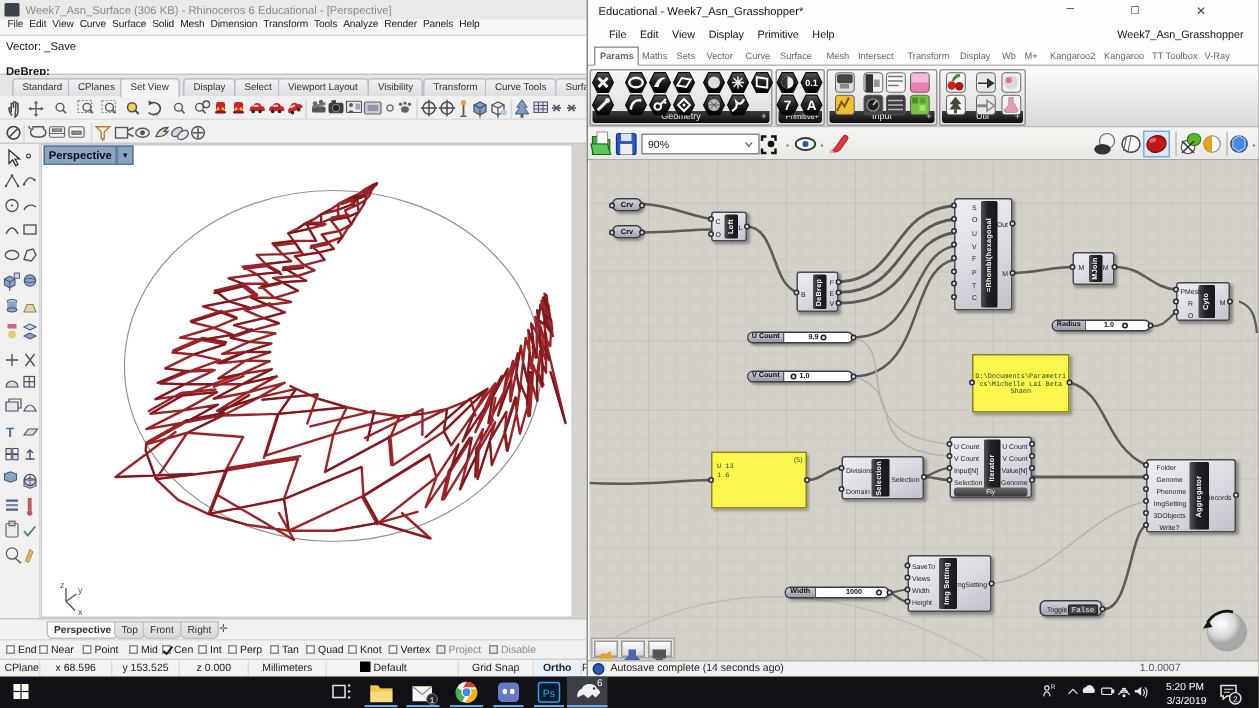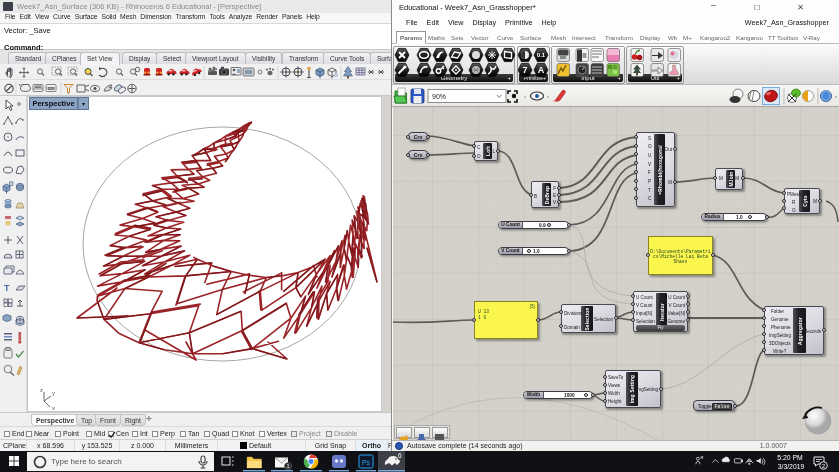--- a/index.html
+++ b/index.html
@@ -64,21 +64,21 @@
 #taskbar{left:0;top:451px;width:839px;height:21px;background:#101114;}
 #tsearch{position:absolute;left:27px;top:1px;width:187px;height:19px;background:#f3f3f3;font-size:8px;color:#555;line-height:19px;}
 </style></head>
 <body>
 <div id="stage">
  <div class="abs" id="rhino">
   <div class="abs" id="r-title"><span style="position:absolute;left:3px;top:2px;width:10px;height:9px;background:#3a3f4a;border-radius:1px;"></span><span style="margin-left:17px">Week7_Asn_Surface (306 KB) - Rhinoceros 6 Educational - [Perspective]</span></div>
   <div class="abs" id="r-menu"><span style="margin-left:5px">File</span><span>Edit</span><span>View</span><span>Curve</span><span>Surface</span><span>Solid</span><span>Mesh</span><span>Dimension</span><span>Transform</span><span>Tools</span><span>Analyze</span><span>Render</span><span>Panels</span><span>Help</span></div>
   <div class="abs" id="r-cmd">
     <div style="position:absolute;left:4px;top:2px;">Vector: _Save</div>
-    <div style="position:absolute;left:4px;top:19px;font-weight:bold;">Command:</div>
+    <div style="position:absolute;left:4px;top:19px;font-weight:bold;">DeBrep:</div>
   </div>
   <div class="abs" id="r-tabs">
     <span class="rtab" style="left:8px">Standard</span>
     <span class="rtab" style="left:45px">CPlanes</span>
     <span class="rtab act" style="left:80px">Set View</span>
     <span class="rtab" style="left:122px">Display</span>
     <span class="rtab" style="left:156px">Select</span>
     <span class="rtab" style="left:185px">Viewport Layout</span>
     <span class="rtab" style="left:245px">Visibility</span>
     <span class="rtab" style="left:282px">Transform</span>
@@ -899,22 +899,14 @@
         </g>
         <g>
           <path d="M814,457 l10,0 l0,7 l-6,0 l-2.5,2 l0,-2 l-1.5,0 z" fill="none" stroke="#e8e8e8" stroke-width="1"></path>
           <path d="M816,459.5 l6,0 m-6,2 l4,0" stroke="#e8e8e8" stroke-width="0.8"></path>
           <circle cx="823.5" cy="465.5" r="3.8" fill="#1a1a1e" stroke="#e8e8e8" stroke-width="0.9"></circle>
           <text x="823.5" y="468" font-size="5.5" fill="#fff" text-anchor="middle" font-family="Liberation Sans">2</text>
         </g>
         <text x="790" y="460" font-size="6.8" fill="#fff" text-anchor="middle" font-family="Liberation Sans">5:20 PM</text>
         <text x="791" y="469" font-size="6.8" fill="#fff" text-anchor="middle" font-family="Liberation Sans">3/3/2019</text>
       </svg>
-      <div id="tsearch"><svg width="16" height="16" style="position:absolute;left:5px;top:2px">
-          <circle cx="8" cy="8" r="5.5" fill="none" stroke="#333" stroke-width="1.6"></circle>
-        </svg><span style="margin-left:24px;">Type here to search</span><svg width="12" height="14" style="position:absolute;right:5px;top:3px">
-          <g fill="none" stroke="#444" stroke-width="1.2">
-            <rect x="4" y="1" width="4" height="7" rx="2"></rect>
-            <path d="M2,6 a4,4 0 0 0 8,0 M6,10 l0,3 m-2.5,0 l5,0"></path>
-          </g>
-        </svg></div>
     </div>
 </div>
 
 </body></html>

